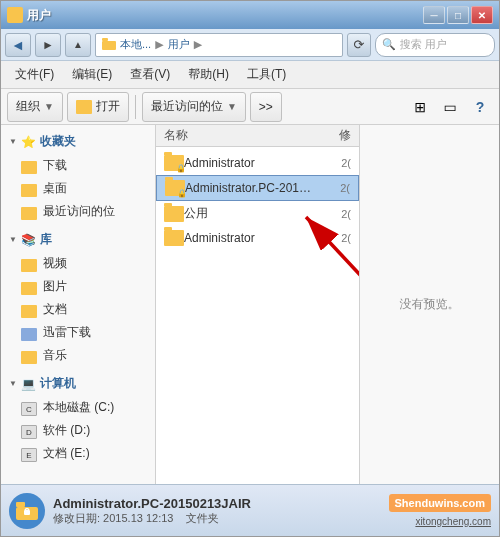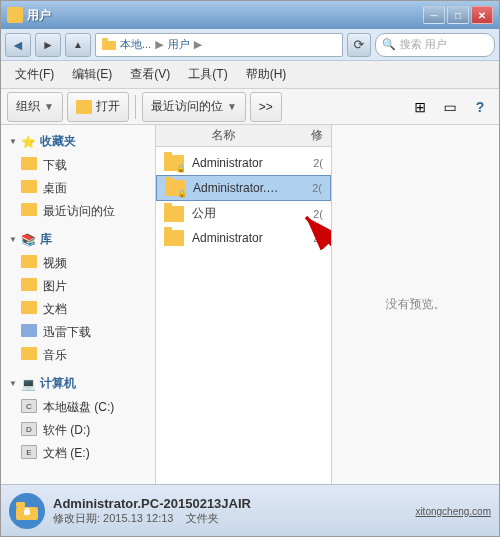--- a/index.html
+++ b/index.html
@@ -247,21 +247,21 @@
       font-weight: bold;
       color: #336699;
       cursor: pointer;
     }
     .sidebar-header .expand-icon {
       font-size: 8px;
       color: #666;
     }
     .sidebar-item {
       display: flex;
-      align-items: flex-start;
+      align-items: flex-end;
       gap: 6px;
       padding: 3px 8px 3px 20px;
       font-size: 12px;
       color: #333;
       cursor: pointer;
     }
     .sidebar-item .folder-icon {
       width: 16px;
       height: 13px;
       background: #f9c44c;
@@ -297,39 +297,37 @@
       border-bottom: 1px solid #d0d0d0;
       display: flex;
       align-items: center;
       padding: 0 8px;
       font-size: 12px;
       color: #555;
     }
     .file-list-header .col-name {
       flex: 1;
       font-weight: normal;
-      text-align: center;
     }
     .file-list-header .col-date {
       width: 40px;
       text-align: right;
     }
 
     
     .file-list {
       flex: 1;
       overflow-y: auto;
       padding: 4px 0;
       position: relative;
     }
     .file-item {
       display: flex;
       align-items: center;
       padding: 4px 8px;
-      gap: 8px;
       cursor: pointer;
       font-size: 12px;
       color: #333;
     }
     .file-item.selected {
       background: #b0d0f0;
       border: 1px solid #6890c0;
     }
     .file-item .file-folder-icon {
       width: 20px;
@@ -367,21 +365,21 @@
     }
     .file-item .file-date {
       width: 35px;
       font-size: 11px;
       color: #777;
       text-align: right;
     }
 
     
     .preview-panel {
-      width: 168px;
+      width: 140px;
       background: #f8f8f8;
       border-left: 1px solid #d0d0d0;
       display: flex;
       align-items: center;
       justify-content: center;
       flex-shrink: 0;
     }
     .no-preview {
       font-size: 12px;
       color: #888;
@@ -466,22 +464,22 @@
     <div class="search-bar">
       <span style="color:#aaa; font-size:11px;">🔍</span>
       <span style="font-size:11px; color:#aaa;">搜索 用户</span>
     </div>
   </div>
 
   <div class="menu-bar">
     <span class="menu-item">文件(F)</span>
     <span class="menu-item">编辑(E)</span>
     <span class="menu-item">查看(V)</span>
+    <span class="menu-item">帮助(H)</span>
     <span class="menu-item">工具(T)</span>
-    <span class="menu-item">帮助(H)</span>
   </div>
 
   <div class="toolbar">
     <div class="tool-btn">
       <span>组织</span>
       <span class="tool-dropdown">▼</span>
     </div>
     <div class="tool-btn">
       <div class="icon-folder"></div>
       <span>打开</span>
@@ -644,19 +642,22 @@
     <div class="status-info">
       <div class="status-name">Administrator.PC-20150213JAIR</div>
       <div class="status-detail">
         <span>修改日期: 201</span><span>5.13 12:13</span>
         &nbsp;&nbsp;
         <span>文件夹</span>
       </div>
     </div>
 
     <div style="text-align:right; flex-shrink:0;">
+      <div style="background: rgba(255,150,50,0.85); border-radius:3px; padding:2px 6px; margin-bottom:2px;">
+        <span style="font-size:11px; color:white; font-weight:bold;">Shenduwins.com</span>
+      </div>
       <div>
         <span style="font-size:10px; color:#555;text-decoration:underline;">xitongcheng.com</span>
       </div>
     </div>
   </div>
 
 </div>
 
 </body></html>

